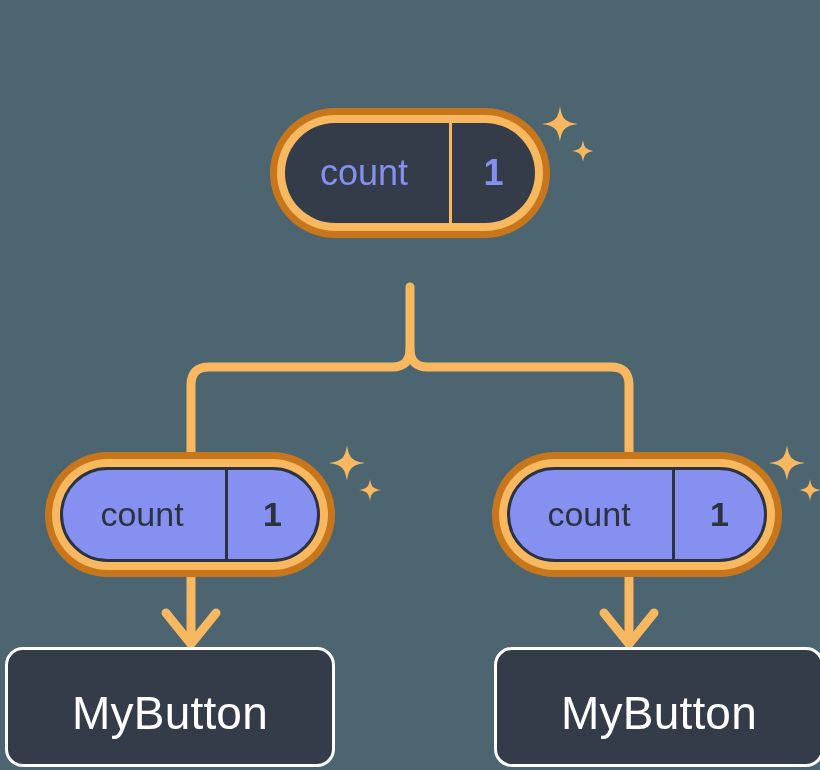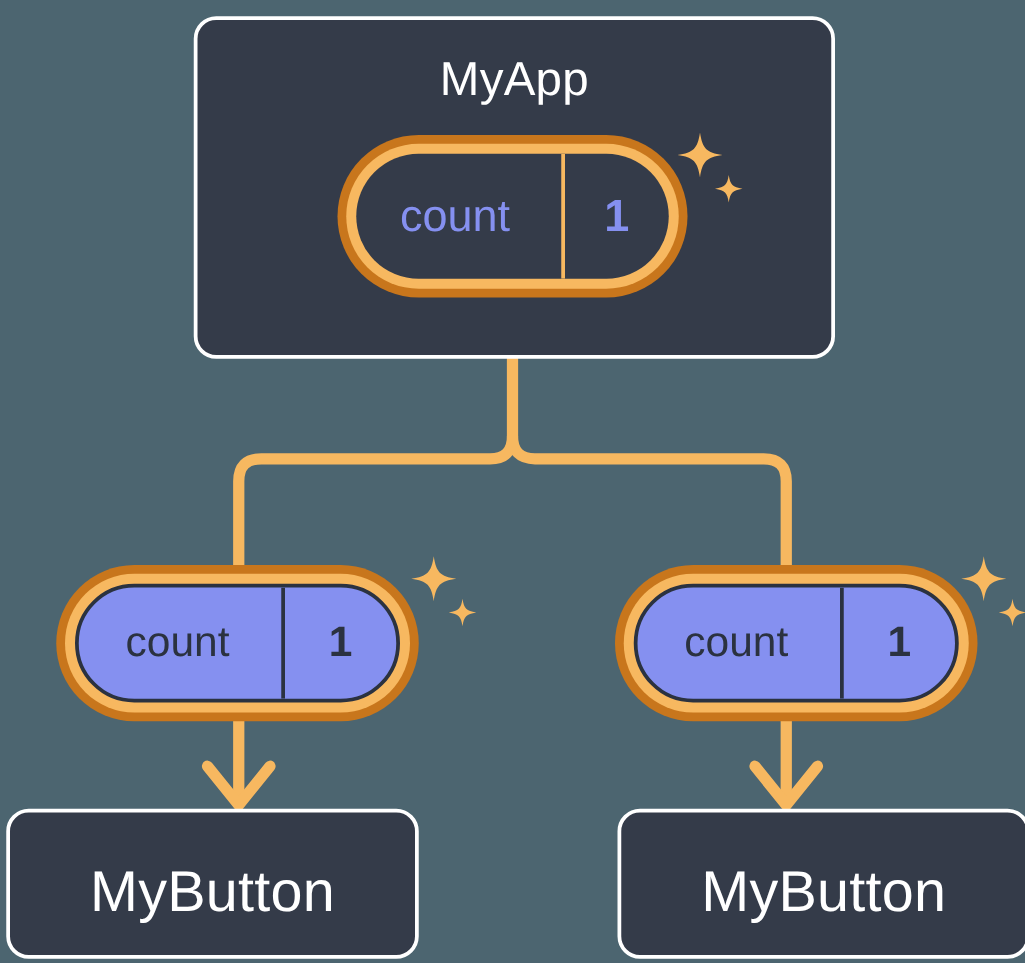--- a/index.html
+++ b/index.html
@@ -201,23 +201,20 @@
              Q 629 367 629 385
              L 629 455" fill="none" stroke="#f7b860" stroke-width="9" stroke-linecap="round" stroke-linejoin="round"></path>
 
     <path d="M 191 576 L 191 645" fill="none" stroke="#f7b860" stroke-width="9" stroke-linecap="butt"></path>
     <path d="M 166 613 L 191 644 L 216 613" fill="none" stroke="#f7b860" stroke-width="9" stroke-linecap="round" stroke-linejoin="round"></path>
 
     <path d="M 629 576 L 629 645" fill="none" stroke="#f7b860" stroke-width="9" stroke-linecap="butt"></path>
     <path d="M 604 613 L 629 644 L 654 613" fill="none" stroke="#f7b860" stroke-width="9" stroke-linecap="round" stroke-linejoin="round"></path>
   </svg>
 
-  <div class="node-box" id="box-myapp">
-    <div class="node-title">MyApp</div>
-  </div>
 
   <div class="pill-wrap pill-dark" id="pill-myapp">
     <div class="pill">
       <div class="pill-inner">
         <div class="pill-face">
           <span class="pill-key">count</span>
           <span class="pill-val">1</span>
         </div>
       </div>
     </div>

